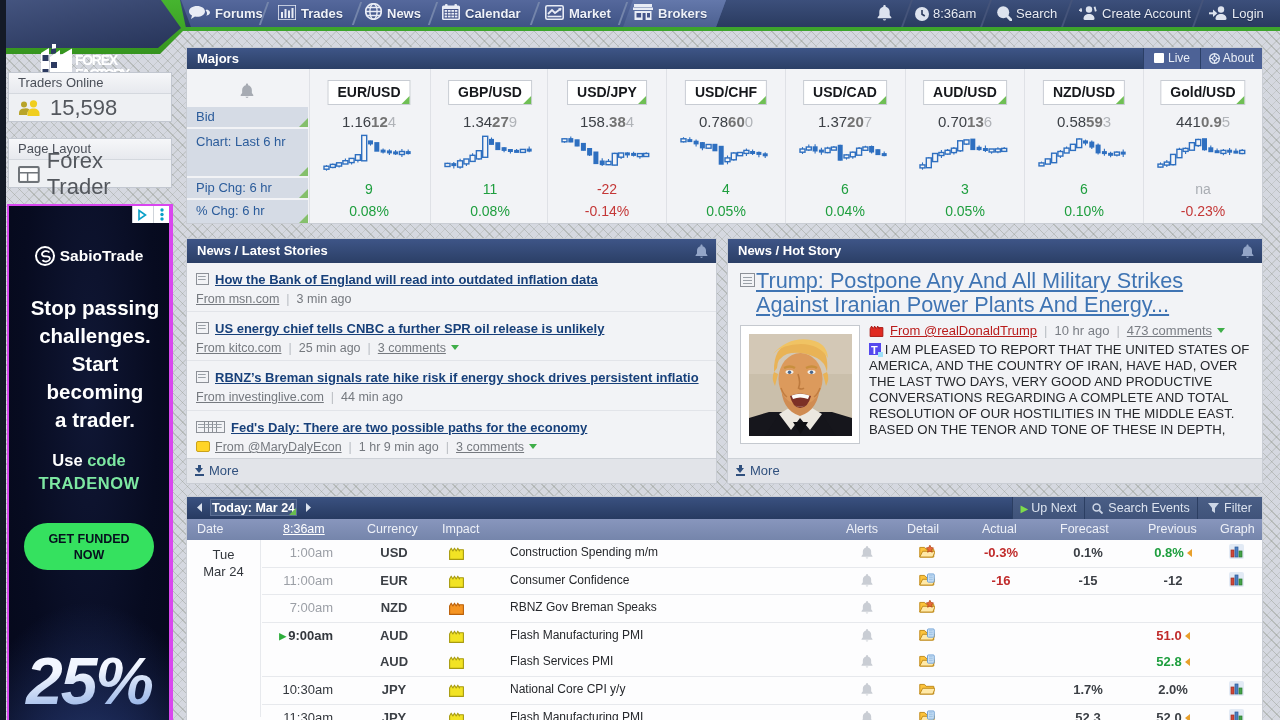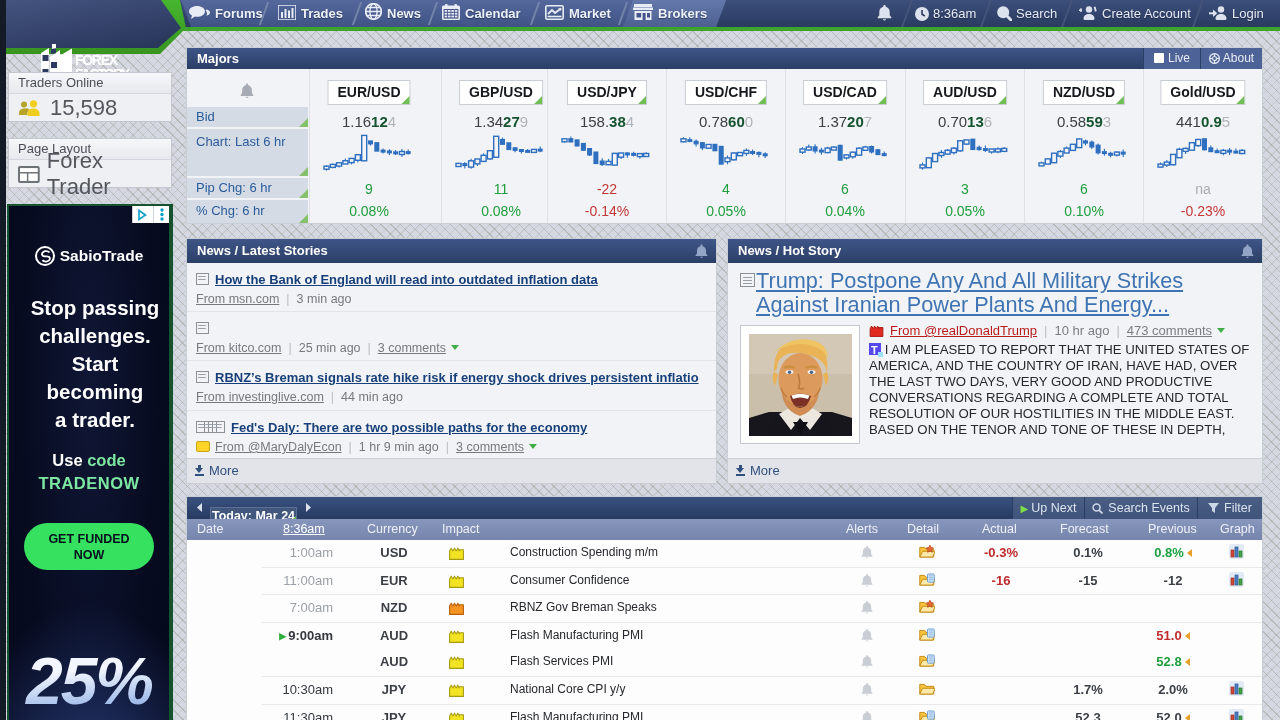--- a/index.html
+++ b/index.html
@@ -28,36 +28,36 @@
 .plate { position:absolute; left:6px; top:0; width:200px; height:48px;
   background:linear-gradient(170deg,#44547f,#253257);
   clip-path:polygon(0 0, 155px 0, 175px 28px, 152px 48px, 0 48px); }
 .lg { position:absolute; left:40px; top:0px;margin-top:40px; }
 
 .sbox { position:absolute; left:8px; width:164px; background:#eef0f3; border:1px solid #c2c7d0; }
 .sbox .hd { height:21px; line-height:20px; padding-left:9px; font-size:13px; color:#4a4f58;
   background:linear-gradient(#f6f7f9,#e7e9ee); border-bottom:1px solid #d4d8de; }
 .sbox .bd { display:flex; align-items:center; padding-left:9px; font-size:22px; color:#53575d; }
 
-.ad { position:absolute; left:7px; top:204px; width:166px; height:516px; background:#14532d; padding:2px; }
+.ad { position:absolute; left:7px; top:204px; width:166px; height:516px; background:#d946ef; padding:2px; }
 .adin { position:relative; width:160px; height:600px; background:radial-gradient(ellipse 130% 60% at 50% 108%, #3c5a94 0%, rgba(40,60,120,.55) 40%, rgba(10,14,40,0) 70%), radial-gradient(ellipse at 50% 30%, #101735 0%, #070b20 60%, #05081a 100%); overflow:hidden; text-align:center; }
 
 .panel { position:absolute; background:#f2f3f6; box-shadow:0 0 0 1px #c9cdd4; }
 .phd { position:relative; height:24px; background:linear-gradient(#3e5587,#2b3f66);
   color:#fff; font-size:13px; font-weight:bold; line-height:24px; padding-left:10px; }
 .pft { position:absolute; left:0; right:0; bottom:0; height:25px; background:#e2e4e9; border-top:1px solid #cdd1d7;
   color:#30507e; font-size:13px; line-height:24px; padding-left:8px; }
 
 .mj-col { position:absolute; top:21px; width:119px; height:154px; border-left:1px solid #dfe1e6; }
 .mj-lbl { position:absolute; left:0; width:121px; background:#d5dbe5; color:#2b5c9b; font-size:13px; padding-left:9px; }
 .mj-lbl:after { content:""; position:absolute; right:0; bottom:0; border-left:9px solid transparent; border-bottom:9px solid #85c06c; }
 .pairbox { position:absolute; top:11px; left:50%; transform:translateX(-50%); background:#fff; border:1px solid #c8ccd3; font-size:14px; font-weight:bold; color:#16181c; padding:3px 9px 4px; white-space:nowrap; }
 .pairbox:after { content:""; position:absolute; right:0; bottom:0; border-left:8px solid transparent; border-bottom:8px solid #6fbf54; }
 .bid { position:absolute; top:44px; width:100%; text-align:center; font-size:15px; color:#3c4046; }
-.bid b { color:#14532d;text-align:right; } .bid .gy { color:#b0b3b8; }
+.bid b { color:#737373;text-align:right; } .bid .gy { color:#b0b3b8; }
 .mchart { position:absolute; top:61px; left:50%; transform:translateX(-50%); }
 .pip { position:absolute; top:112px; width:100%; text-align:center; font-size:14px; }
 .pct { position:absolute; top:134px; width:100%; text-align:center; font-size:14px; }
 .up { color:#1e9e3e; } .dn { color:#c43737; } .na { color:#a9adb3; }
 
 
 .nitm { position:absolute; left:0; width:100%; padding-left:9px; }
 .nitm .t { margin-top:9px; font-size:13px; font-weight:bold; white-space:nowrap; overflow:hidden; }
 .nitm .t a { color:#17407a; text-decoration:underline; }
 .nitm .m { margin-top:5px; font-size:12.5px; color:#75797f; }
@@ -74,21 +74,21 @@
 .dlarw i { position:absolute; left:0; top:9px; width:9px; height:2px; background:#30507e; }
 .hotline { position:absolute; font-size:21.7px; color:#3f74b3; text-decoration:underline; white-space:nowrap; }
 .photo { position:absolute; left:12px; top:86px; width:120px; height:119px; background:#fff; border:1px solid #c5c9cf; padding:8px 8px; }
 .truth { display:inline-block; width:12px; height:12px; background:#5448ee; position:relative; vertical-align:-1px; }
 .truth:before { content:"T"; position:absolute; left:2px; top:-1px; color:#fff; font-size:11px; font-weight:bold; }
 .truth:after { content:""; position:absolute; right:-2px; bottom:-2px; width:5px; height:5px; background:#9ce0f8; }
 
 
 .chd { position:relative; height:22px; background:linear-gradient(#3a5180,#273a61); }
 .cnavbtn { position:absolute; top:3px; width:16px; height:16px; text-align:center; line-height:14px; }
-.todaybox { position:absolute; left:23px; top:2px; width:87px; height:17px; background:#42577e; border:1px solid #5c6f95; color:#fff; font-size:12.5px; font-weight:bold; text-align:center; line-height:16px;margin-top:8px; }
+.todaybox { position:absolute; left:23px; top:2px; width:87px; height:17px; background:#42577e; border:1px solid #5c6f95; color:#fff; font-size:12.5px; font-weight:bold; text-align:center; line-height:16px; }
 .todaybox:after { content:""; position:absolute; right:0; bottom:0; border-left:7px solid transparent; border-bottom:7px solid #69bd4f; }
 .cbtn { position:absolute; top:0; height:22px; color:#dce3ef; font-size:12.5px; display:flex; align-items:center; justify-content:center; background:linear-gradient(#4a5e86,#40537a); border-left:1px solid #2b3e62; }
 .csub { position:absolute; left:0; top:22px; width:100%; height:21px; background:linear-gradient(#8896bd,#7585ab); color:#eef1f8; font-size:12.5px; }
 .csub u { color:#fff; }
 .crow { position:absolute; left:75px; width:1000px; }
 .ctime { position:absolute; right:929px; top:5px; font-size:13px; color:#33373d; }
 .ctime.past { color:#9b9fa6; }
 .ctime.now { font-weight:bold; }
 .nowarw { color:#2eae3c; font-size:9px; vertical-align:1px; margin-right:2px; }
 .ccur { position:absolute; left:100px; top:5px; width:64px; text-align:center; font-size:13px; font-weight:bold; color:#3b3f45; }
@@ -311,21 +311,21 @@
           <line x1="74.6" y1="20.0" x2="74.6" y2="25.0" stroke="#2e6fc0" stroke-width="1.1"></line>
           <rect x="72.1" y="21.4" width="5" height="3.0" fill="#2e6fc0"></rect>
           <line x1="80.9" y1="19.1" x2="80.9" y2="26.9" stroke="#2e6fc0" stroke-width="1.1"></line>
           <rect x="78.4" y="21.5" width="5" height="3.0" fill="#f3f4f7" stroke="#2e6fc0" stroke-width="1.4"></rect>
           <line x1="87.2" y1="19.4" x2="87.2" y2="24.6" stroke="#2e6fc0" stroke-width="1.1"></line>
           <rect x="84.7" y="21.1" width="5" height="3.0" fill="#2e6fc0"></rect>
         </svg></div>
   <div class="pip up">9</div>
   <div class="pct up">0.08%</div>
 </div>
-<div class="mj-col" style="left:254px;">
+<div class="mj-col" style="left:243px;">
   <div class="pairbox">GBP/USD</div>
   <div class="bid">1.34<b>27</b><span class="gy">9</span></div>
   <div class="mchart"><svg width="96" height="50" viewBox="0 0 96 50">
           <line x1="5.5" y1="32.8" x2="5.5" y2="36.6" stroke="#2e6fc0" stroke-width="1.1"></line>
           <rect x="3.0" y="33.4" width="5" height="3.1" fill="#f3f4f7" stroke="#2e6fc0" stroke-width="1.4"></rect>
           <line x1="11.8" y1="32.1" x2="11.8" y2="38.5" stroke="#2e6fc0" stroke-width="1.1"></line>
           <rect x="9.3" y="33.1" width="5" height="3.0" fill="#2e6fc0"></rect>
           <line x1="18.1" y1="28.8" x2="18.1" y2="38.7" stroke="#2e6fc0" stroke-width="1.1"></line>
           <rect x="15.6" y="30.8" width="5" height="6.3" fill="#f3f4f7" stroke="#2e6fc0" stroke-width="1.4"></rect>
           <line x1="24.4" y1="28.9" x2="24.4" y2="35.9" stroke="#2e6fc0" stroke-width="1.1"></line>
@@ -577,21 +577,21 @@
     <div style="position:absolute; right:8px; top:4px;"><svg width="13" height="15" viewBox="0 0 15 16">
           <path fill="#93a5c7" d="M7.5 0c.7 0 1.2.5 1.2 1.2v.6c2.3.5 4 2.5 4 5v3.4l1.6 2.1c.3.4 0 1-.5 1H1.2c-.5 0-.8-.6-.5-1l1.6-2.1V6.8c0-2.5 1.7-4.5 4-5v-.6C6.3.5 6.8 0 7.5 0z"></path>
           <path fill="#93a5c7" d="M5.8 14.2a1.8 1.8 0 003.4 0H5.8z"></path>
         </svg></div>
   </div>
   <div class="nitm" style="top:24px; height:48px;">
     <div class="t"><span class="npic"></span><a>How the Bank of England will read into outdated inflation data</a></div>
     <div class="m"><u>From msn.com</u><span class="bar">|</span>3 min ago</div>
   </div>
   <div class="nitm" style="top:72px; height:49px; border-top:1px solid #e2e4e9;">
-    <div class="t"><span class="npic"></span></div>
+    <div class="t"><span class="npic"></span><a>US energy chief tells CNBC a further SPR oil release is unlikely</a></div>
     <div class="m"><u>From kitco.com</u><span class="bar">|</span>25 min ago<span class="bar">|</span><u>3 comments</u><span class="grnarw"></span></div>
   </div>
   <div class="nitm" style="top:121px; height:50px; border-top:1px solid #e2e4e9;">
     <div class="t"><span class="npic"></span><a>RBNZ’s Breman signals rate hike risk if energy shock drives persistent inflatio</a></div>
     <div class="m"><u>From investinglive.com</u><span class="bar">|</span>44 min ago</div>
   </div>
   <div class="nitm" style="top:171px; height:48px; border-top:1px solid #e2e4e9;">
     <div class="t"><span class="npic"></span><span class="npic" style="margin-left:-11px;"></span><span class="npic" style="margin-left:-11px; margin-right:6px;"></span><a>Fed's Daly: There are two possible paths for the economy</a></div>
     <div class="m"><span class="tweetic"></span><u>From @MaryDalyEcon</u><span class="bar">|</span>1 hr 9 min ago<span class="bar">|</span><u>3 comments</u><span class="grnarw"></span></div>
   </div>
@@ -667,20 +667,21 @@
     <div style="position:absolute; left:96px; top:3px;"><u>8:36am</u></div>
     <div style="position:absolute; left:180px; top:3px;">Currency</div>
     <div style="position:absolute; left:255px; top:3px;">Impact</div>
     <div style="position:absolute; left:659px; top:3px;">Alerts</div>
     <div style="position:absolute; left:720px; top:3px;">Detail</div>
     <div style="position:absolute; left:795px; top:3px;">Actual</div>
     <div style="position:absolute; left:873px; top:3px;">Forecast</div>
     <div style="position:absolute; left:961px; top:3px;">Previous</div>
     <div style="position:absolute; left:1033px; top:3px;">Graph</div>
   </div>
+  <div style="position:absolute; left:0; top:43px; width:74px; height:177px; border-right:1px solid #e7e9ed; text-align:center; font-size:13px; color:#33373d; line-height:17px; padding-top:6px;">Tue<br>Mar 24</div>
   <div class="crow" style="top:43px; height:27px;">
     <div class="ctime past">1:00am</div>
       <div class="ccur">USD</div>
       <div class="cimp"><svg width="15" height="13" viewBox="0 0 15 13">
           <path d="M.6 12.4 V4 L2.2 1.2 L3.9 4 L5.5 1.2 L7.2 4 L8.8 1.2 L10.4 4 L10.4 2.8 H14.4 V12.4 z" fill="#f2e324" stroke="#a89b10" stroke-width="1.1" stroke-linejoin="round"></path>
         </svg></div>
     <div class="cevt">Construction Spending m/m</div>
       <div class="cbell"><svg width="12" height="13" viewBox="0 0 15 16">
           <path fill="#c9cdd4" d="M7.5 0c.7 0 1.2.5 1.2 1.2v.6c2.3.5 4 2.5 4 5v3.4l1.6 2.1c.3.4 0 1-.5 1H1.2c-.5 0-.8-.6-.5-1l1.6-2.1V6.8c0-2.5 1.7-4.5 4-5v-.6C6.3.5 6.8 0 7.5 0z"></path>
           <path fill="#c9cdd4" d="M5.8 14.2a1.8 1.8 0 003.4 0H5.8z"></path>

